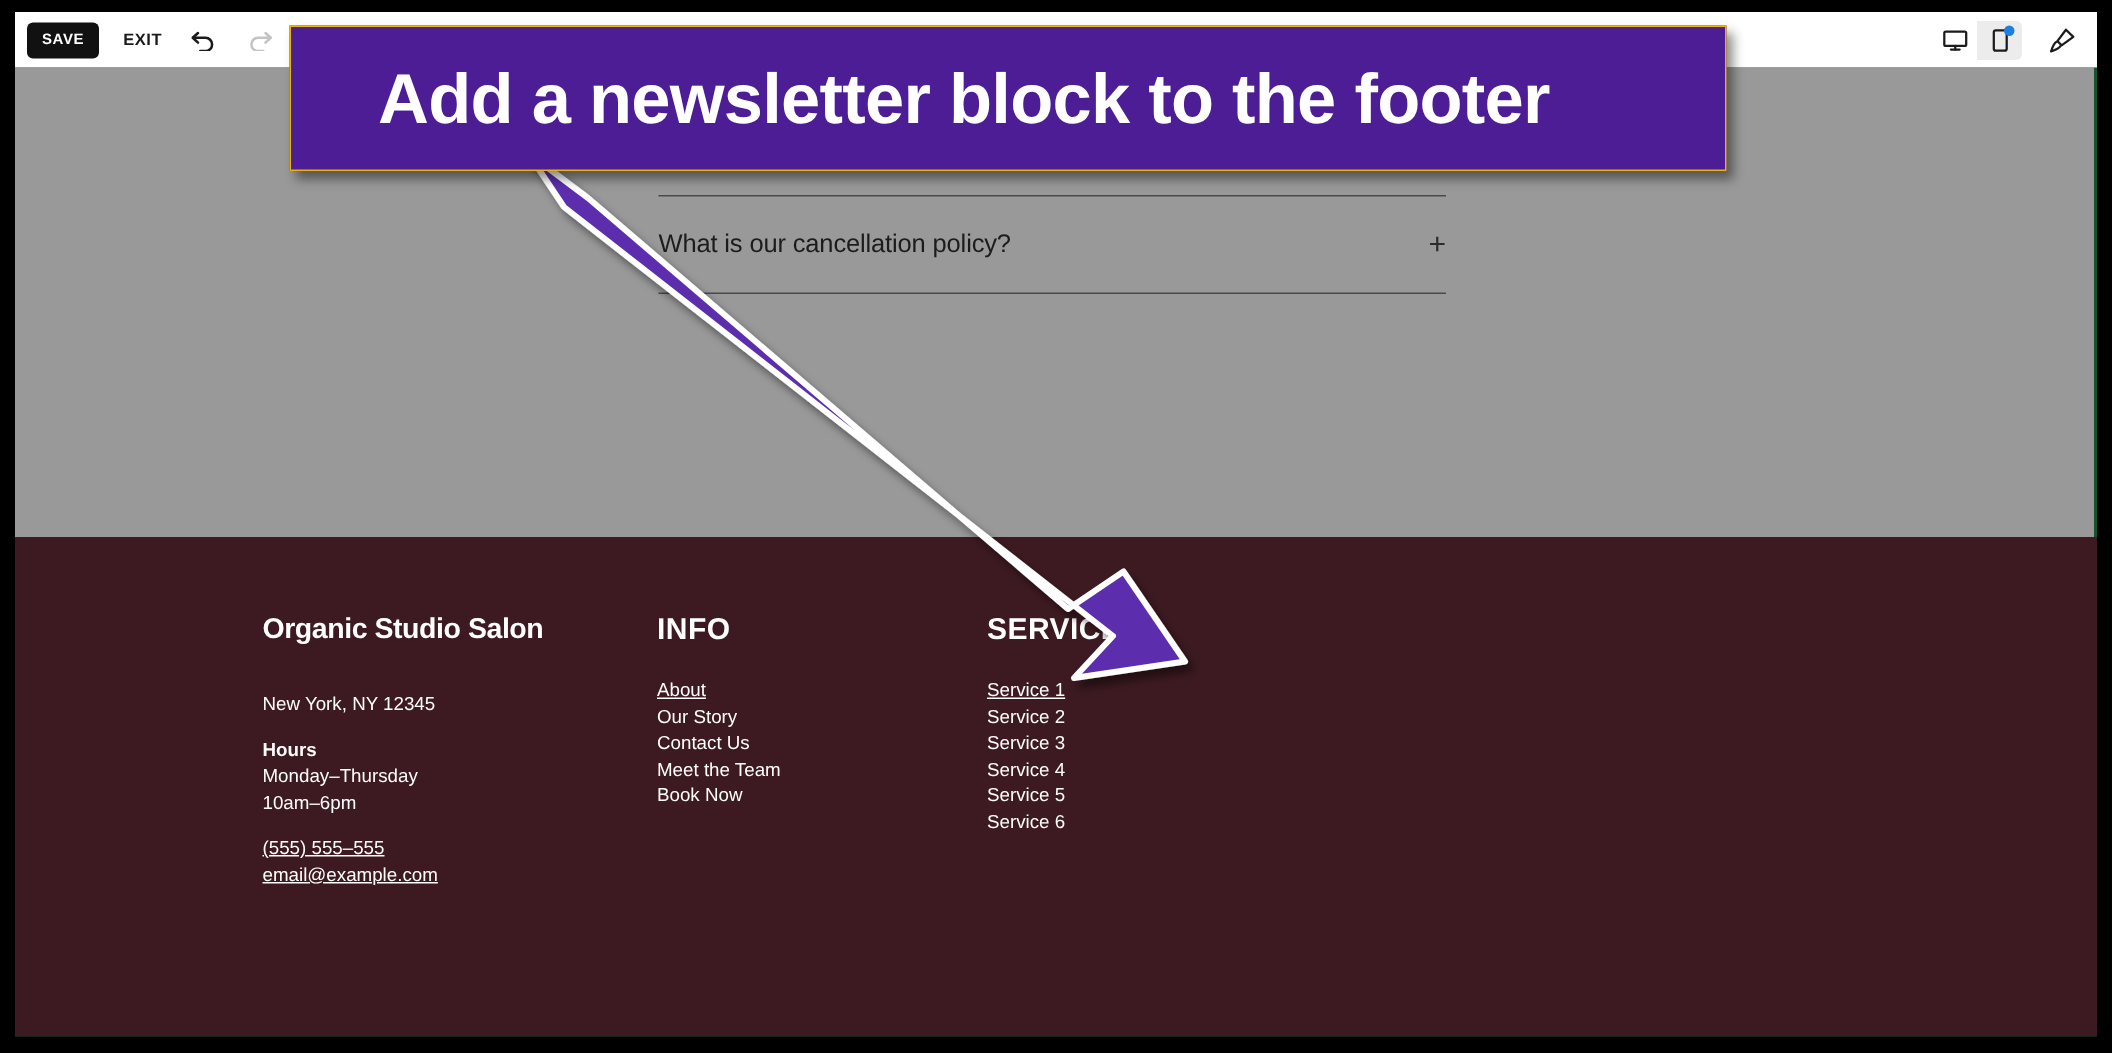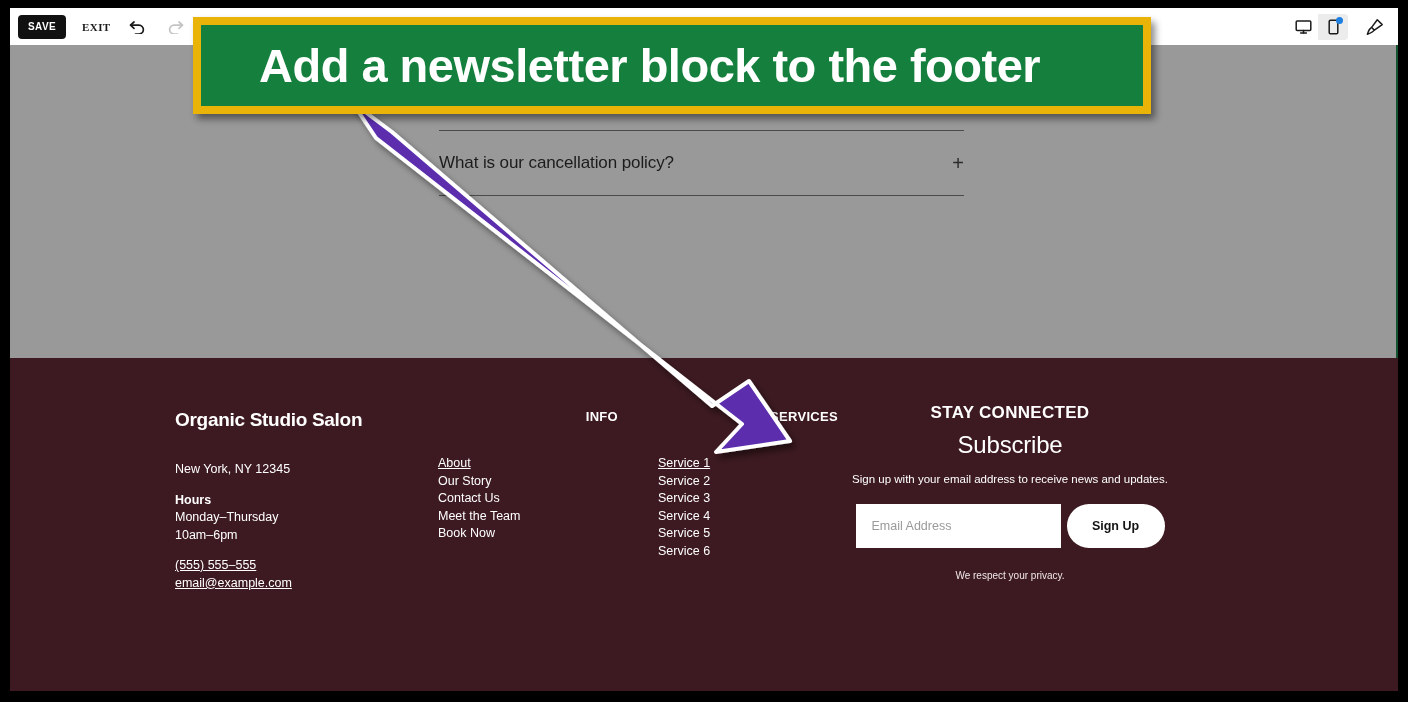--- a/index.html
+++ b/index.html
@@ -43,21 +43,20 @@
     letter-spacing: .4px;
     padding: 7px 10px;
     border-radius: 4px;
     line-height: 1;
   }
   .exit-btn {
     color: #1a1a1a;
     font-size: 11px;
     font-weight: bold;
     letter-spacing: .4px;
-    font-family: Liberation Serif, serif;
   }
   .undo-ico, .redo-ico {
     width: 22px; height: 22px;
     display: flex; align-items: center; justify-content: center;
   }
   .undo-ico svg { stroke: #1b1b1b; }
   .redo-ico svg { stroke: #c4c4c4; }
 
   #topbar-right {
     margin-left: auto;
@@ -148,23 +147,22 @@
   .f-link-u {
     font-size: 12.5px; line-height: 17.5px;
     text-decoration: underline;
     display: block;
     color: #ffffff;
   }
 
   #f-col-info { left: 428px; top: 51px; width: 180px; }
   #f-col-serv { left: 648px; top: 51px; width: 180px; }
   .f-head {
-    font-size: 13px; font-weight: bold; letter-spacing: .3px;
-    margin-bottom: 31px;
-    text-align: right;
+    font-size: 20px; font-weight: bold; letter-spacing: .3px;
+    margin-bottom: 20px;
   }
   .f-nav-item {
     font-size: 12.5px; line-height: 17.5px; color: #ffffff;
   }
   .f-nav-item.first { text-decoration: underline; }
 
   
   #newsletter {
     position: absolute;
     left: 785px; top: 45px;
@@ -220,22 +218,22 @@
     position: absolute;
     left: 0; top: 0;
     width: 1408px; height: 702px;
     pointer-events: none;
     z-index: 50;
   }
   #annotation-banner {
     position: absolute;
     left: 193px; top: 17px;
     width: 958px; height: 97px;
-    background: #15803d;
-    border: 8px solid #eab308;
+    background: #4c1d95;
+    border: 1px solid #eab308;
     box-sizing: border-box;
     box-shadow: 4px 5px 7px rgba(0,0,0,.45);
     display: flex;
     align-items: center;
     z-index: 60;
   }
   #annotation-text {
     color: #ffffff;
     font-size: 47px;
     font-weight: bold;
@@ -335,30 +333,20 @@
       <div class="f-col" id="f-col-serv">
         <div class="f-head">SERVICES</div>
         <div class="f-nav-item first">Service 1</div>
         <div class="f-nav-item">Service 2</div>
         <div class="f-nav-item">Service 3</div>
         <div class="f-nav-item">Service 4</div>
         <div class="f-nav-item">Service 5</div>
         <div class="f-nav-item">Service 6</div>
       </div>
 
-      <div id="newsletter">
-        <div class="nl-stay">STAY CONNECTED</div>
-        <div class="nl-sub">Subscribe</div>
-        <div class="nl-desc">Sign up with your email address to receive news and updates.</div>
-        <div class="nl-form">
-          <input class="nl-input" type="text" placeholder="Email Address" style="">
-          <button class="nl-btn">Sign Up</button>
-        </div>
-        <div class="nl-privacy">We respect your privacy.</div>
-      </div>
 
     </div>
   </div>
 
   <svg id="annotation-arrow" viewBox="0 0 1408 702" xmlns="http://www.w3.org/2000/svg">
     <defs>
       <filter id="arrowShadow" x="-20%" y="-20%" width="160%" height="160%">
         <feDropShadow dx="4" dy="5" stdDeviation="3" flood-color="#000000" flood-opacity="0.45"></feDropShadow>
       </filter>
     </defs>

